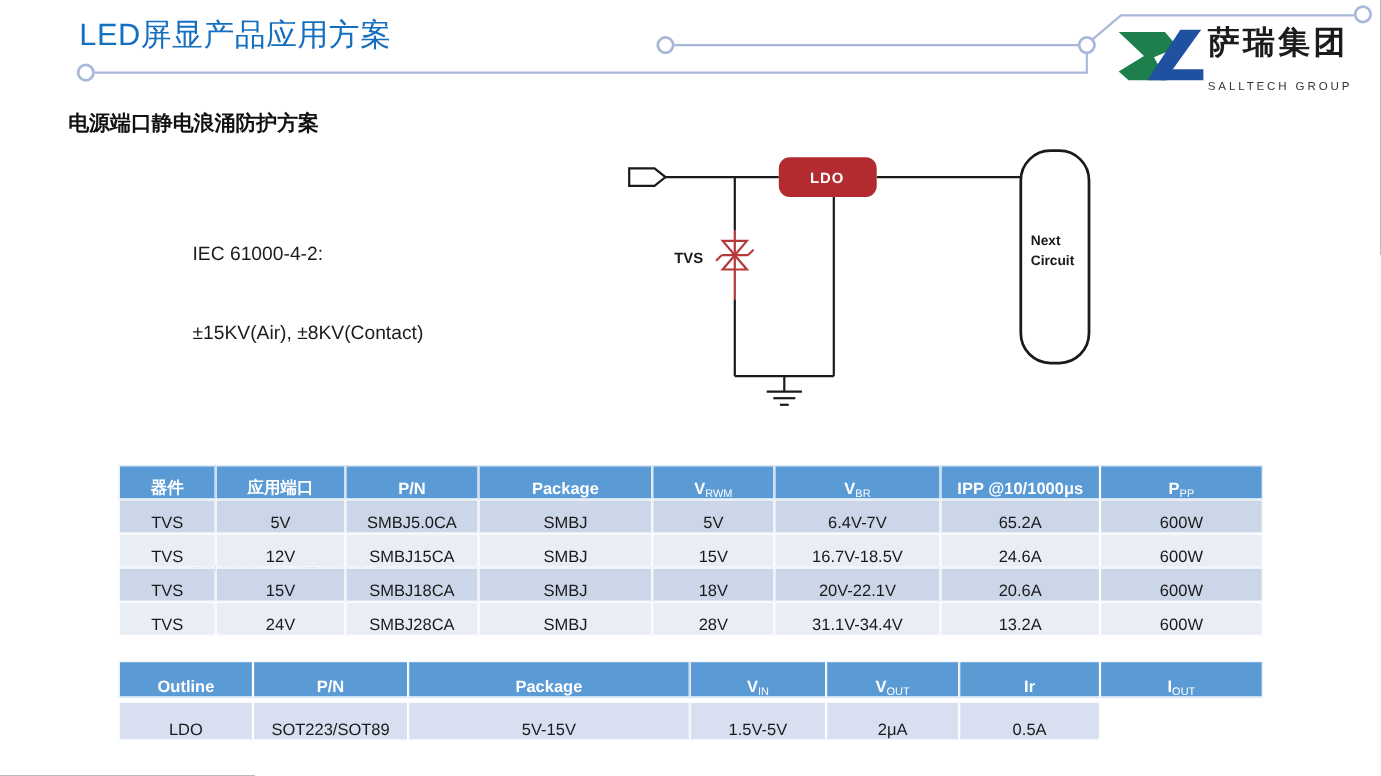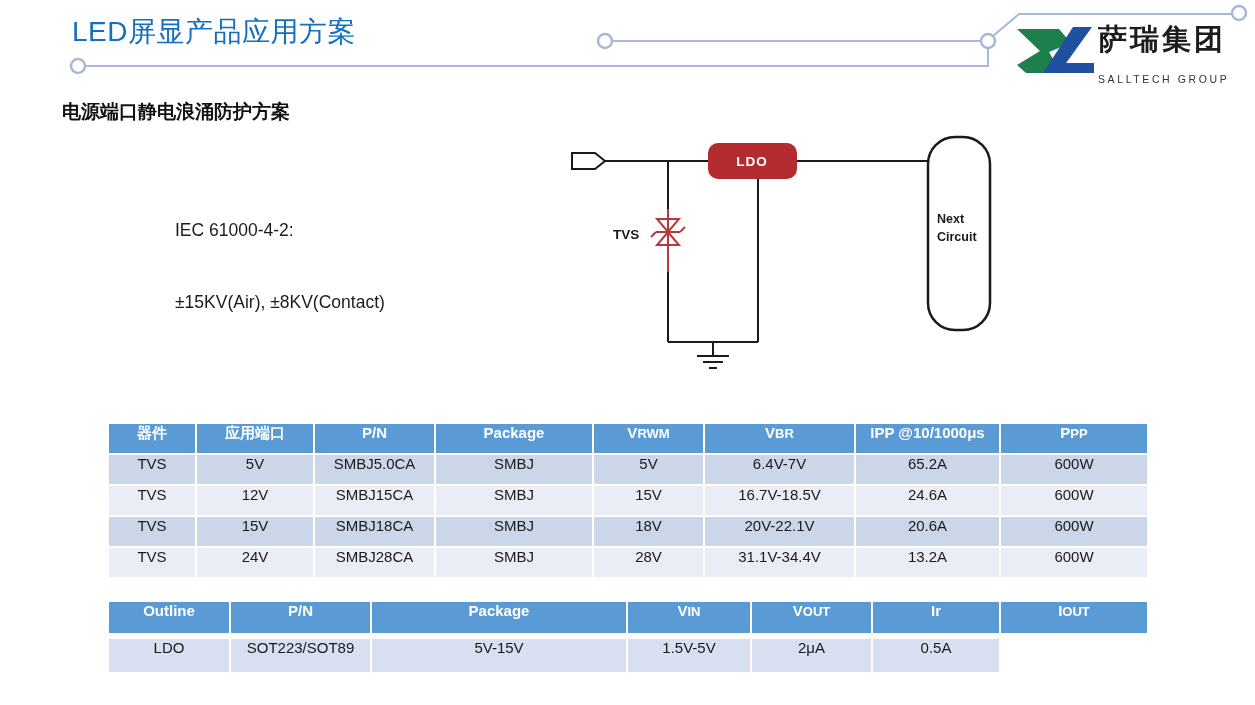--- a/index.html
+++ b/index.html
@@ -17,23 +17,23 @@
   }
   .logo-text{left:1098px;top:25px;line-height:1;}
   .logo-cn{font-size:29px;font-weight:bold;color:#1c1c1c;letter-spacing:3px;white-space:nowrap;}
   .logo-en{font-size:10.5px;color:#333;letter-spacing:2.6px;margin-top:20px;white-space:nowrap;}
   .specs{left:175px;top:170px;font-size:17.5px;line-height:24px;white-space:pre-wrap;color:#1c1c1c;}
   .specs .gap{height:23px;}
   
   .grid{display:grid;}
   .t1{left:108px;top:423px;width:1040px;grid-template-columns:88px 118px 121px 158px 111px 151px 145px 148px;grid-auto-rows:31px;}
   .t2{left:108px;top:601px;width:1040px;grid-template-columns:122px 141px 256px 124px 121px 128px 148px;grid-template-rows:33px 35px;row-gap:4px;}
-  .c{display:flex;align-items:flex-start;justify-content:center;border:1.5px solid #fff;font-size:15px;box-sizing:border-box;}
+  .c{display:flex;align-items:flex-end;justify-content:center;border:1.5px solid #fff;font-size:15px;box-sizing:border-box;}
   .hd{background:#5b9bd5;color:#fff;font-weight:bold;}
-  .hd sub{font-size:13px;font-weight:bold;transform:translateY(2px);}
+  .hd sub{font-size:10px;font-weight:normal;transform:translateY(2px);}
   .rA{background:#ccd6e9;}
   .rB{background:#e9edf6;}
   .rC{background:#d7dff0;}
   svg text{font-family:"Liberation Sans","DejaVu Sans",sans-serif;}
 </style>
 </head>
 <body>
 
 <div class="slide">
 

